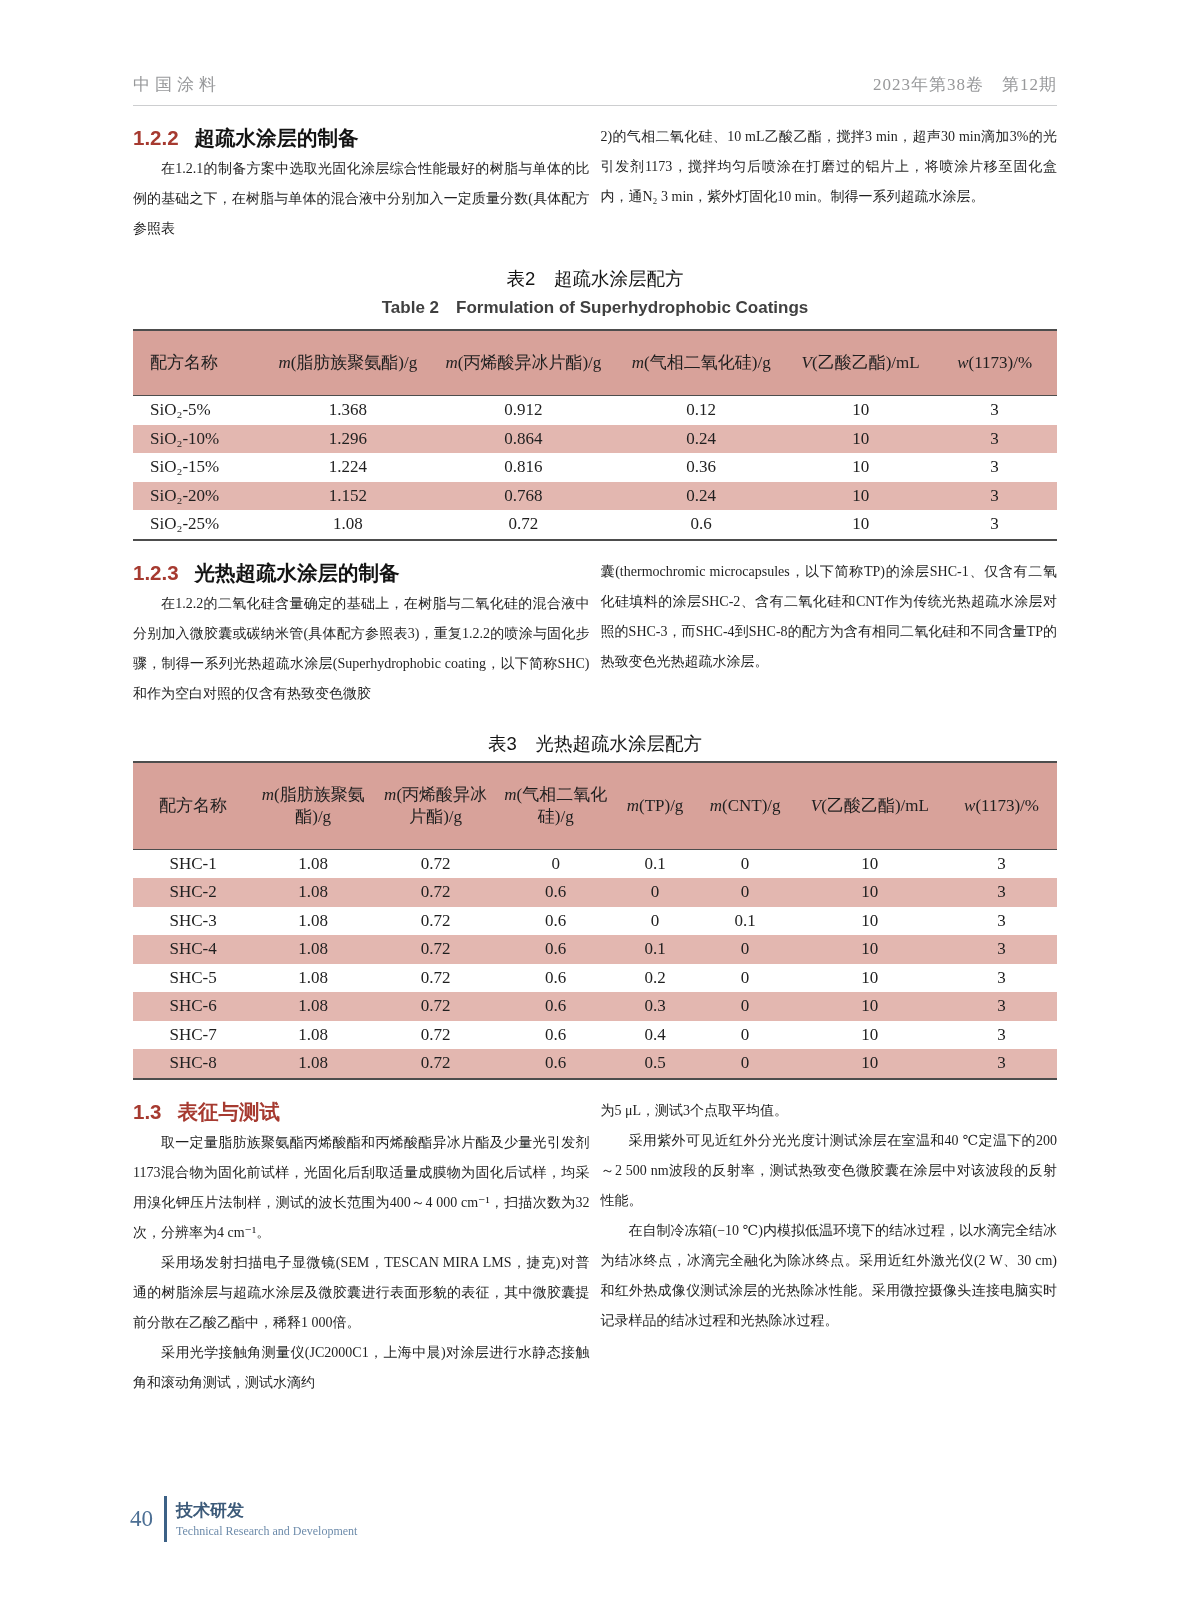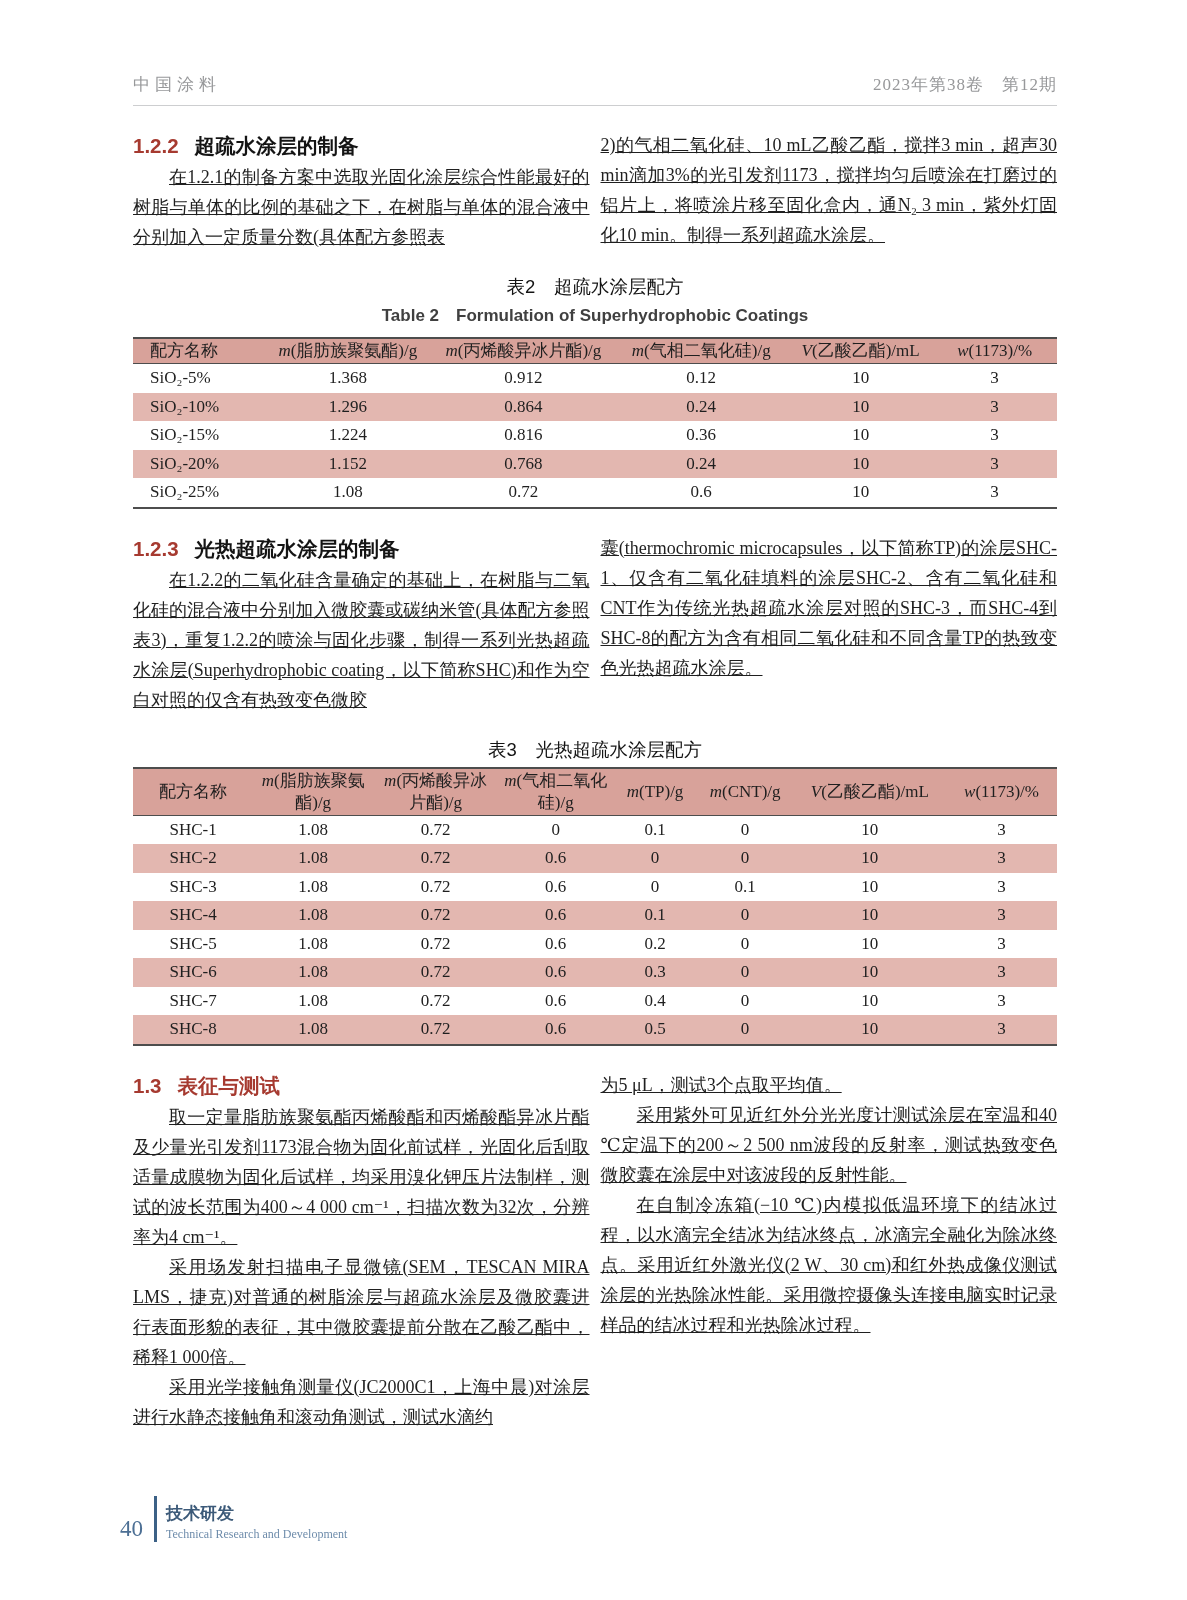--- a/index.html
+++ b/index.html
@@ -20,27 +20,26 @@
     color:var(--page-header-gray,#97989a);
     font-size:17px;line-height:22px;
     border-bottom:1.5px solid #cdced0;
     padding-bottom:9px;
     gap:12px;
   }
   .journal-name{letter-spacing:5px;}
   .issue-info{letter-spacing:1px;}
 
   
-  .two-col{display:flex;gap:11px;margin-top:24px;}
+  .two-col{display:flex;gap:11px;margin-top:16px;}
   .col{flex:1;min-width:0;}
   .col p{
-    margin:0;font-size:18px;line-height:30px;
+    margin:0;font-size:14px;line-height:30px;
     text-align:justify;text-justify:inter-ideograph;
     font-family:"Liberation Serif","DejaVu Serif",serif;
-    text-decoration:underline;
   }
   .col p.indent{text-indent:2em;}
 
   .sec-heading{
     font-family:"Liberation Sans","DejaVu Sans",sans-serif;
     font-weight:bold;font-size:20.5px;line-height:32px;margin:0;
     white-space:nowrap;
   }
   .sec-num{color:var(--heading-red,#a63a30);margin-right:16px;}
   .sec-title{color:#141414;}
@@ -57,33 +56,33 @@
     font-weight:bold;font-size:17px;color:#404040;margin:0 0 10px 0;
   }
   table{
     width:100%;border-collapse:collapse;table-layout:fixed;
     font-size:17px;
     border-top:2.5px solid #4d4d4d;border-bottom:2.5px solid #4d4d4d;
   }
   thead th{
     background:var(--table-header-bg,#d8a29a);
     font-weight:normal;text-align:center;
-    padding:1px 3px;line-height:22px;
+    padding:21px 3px;line-height:22px;
     border-bottom:1.5px solid #4d4d4d;
   }
   th i{font-style:italic;}
   tbody td{padding:3px 3px;text-align:center;line-height:22.5px;}
   tbody tr.alt td{background:var(--table-row-alt-bg,#e3b7b0);}
   .t2 thead th{white-space:nowrap;}
   .t2 th:first-child,.t2 td:first-child{text-align:left;padding-left:17px;}
 
   
   .page-footer{
-    position:absolute;left:120px;top:1496px;
-    display:flex;align-items:flex-end;
+    position:absolute;left:130px;top:1496px;
+    display:flex;align-items:center;
   }
   .page-num{font-size:23px;color:#4c6f94;margin-right:11px;}
   .footer-bar{width:3px;height:46px;background:var(--footer-blue,#3c6186);margin-right:9px;}
   .footer-zh{
     font-family:"Liberation Sans","DejaVu Sans",sans-serif;
     font-weight:bold;font-size:17px;color:#3c5a79;line-height:24px;
   }
   .footer-en{font-size:12px;color:#6e8cab;line-height:16px;}
 </style>
 </head>

